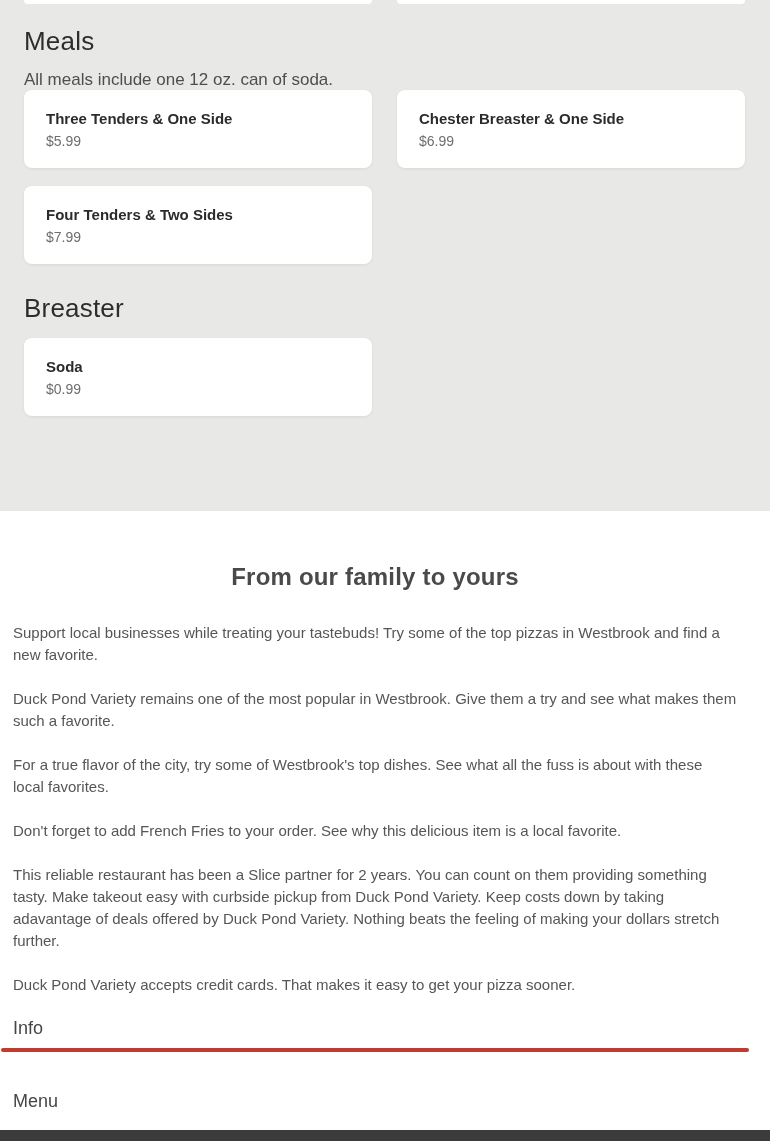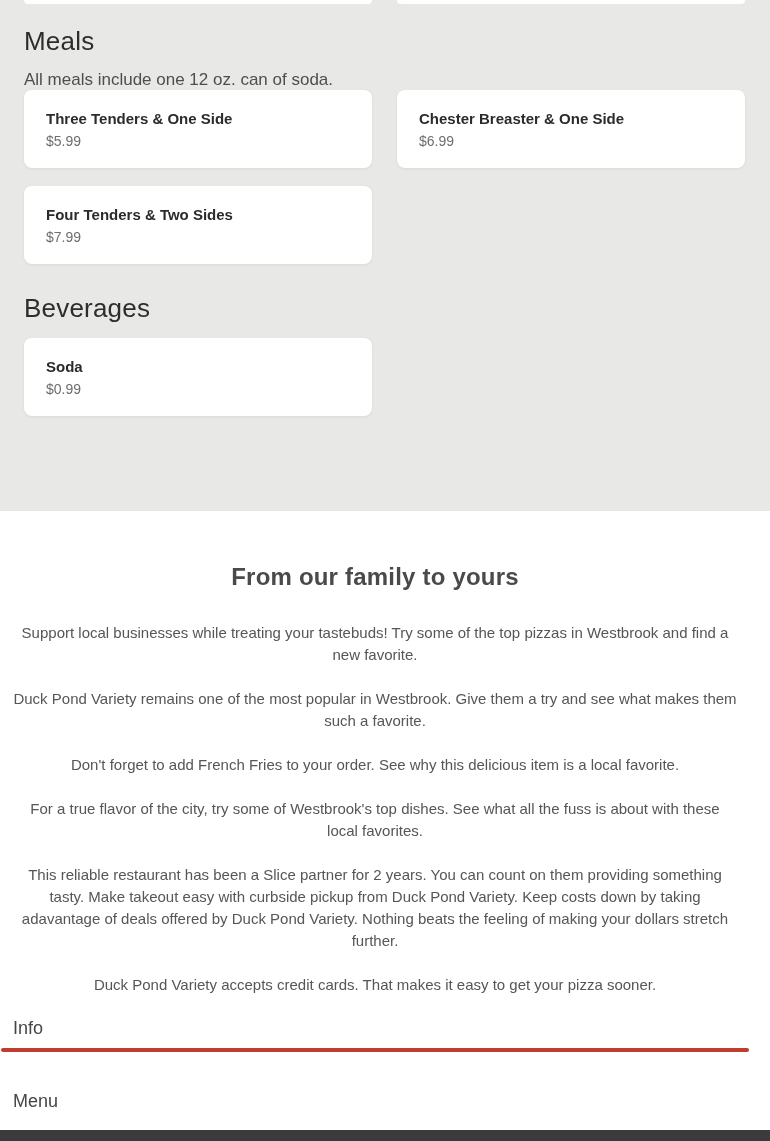--- a/index.html
+++ b/index.html
@@ -53,21 +53,21 @@
   .about-section {
     background:#ffffff;
     height:619px;
     padding:52px 33px 0 13px;
   }
   .about-title {
     text-align:center;
     font-size:24px; font-weight:bold; color:#4a4a4a;
     letter-spacing:0.2px;
   }
-  .about-paragraphs { margin-top:31px;text-align:center; }
+  .about-paragraphs { margin-top:31px; }
   .about-paragraphs p {
     font-size:15px; line-height:22px; color:#565656;
     margin-bottom:22px;
   }
 
   
   .tabs {
     display:flex;
     justify-content:flex-end;
     gap:39px;
@@ -135,38 +135,38 @@
     <div class="item-card">
       <div class="item-name">Chester Breaster &amp; One Side</div>
       <div class="item-price">$6.99</div>
     </div>
     <div class="item-card">
       <div class="item-name">Four Tenders &amp; Two Sides</div>
       <div class="item-price">$7.99</div>
     </div>
   </div>
 
-  <div class="section-title title-beverages">Beverages</div>
+  <div class="section-title title-beverages">Breaster</div>
 
   <div class="card-grid bev-grid">
     <div class="item-card">
       <div class="item-name">Soda</div>
       <div class="item-price">$0.99</div>
     </div>
   </div>
 </div>
 
 <div class="about-section">
   <div class="about-title">From our family to yours</div>
 
   <div class="about-paragraphs">
     <p>Support local businesses while treating your tastebuds! Try some of the top pizzas in Westbrook and find a new favorite.</p>
     <p>Duck Pond Variety remains one of the most popular in Westbrook. Give them a try and see what makes them such a favorite.</p>
+    <p>For a true flavor of the city, try some of Westbrook's top dishes. See what all the fuss is about with these local favorites.</p>
     <p>Don't forget to add French Fries to your order. See why this delicious item is a local favorite.</p>
-    <p>For a true flavor of the city, try some of Westbrook's top dishes. See what all the fuss is about with these local favorites.</p>
     <p>This reliable restaurant has been a Slice partner for 2 years. You can count on them providing something tasty. Make takeout easy with curbside pickup from Duck Pond Variety. Keep costs down by taking adavantage of deals offered by Duck Pond Variety. Nothing beats the feeling of making your dollars stretch further.</p>
     <p>Duck Pond Variety accepts credit cards. That makes it easy to get your pizza sooner.</p>
   </div>
 
   <div class="tabs">
     <div class="tab active">Info</div>
     <div class="tab">Menu</div>
     <div class="tab">
       <span>Deals</span>
       <span class="tab-badge">1</span>

